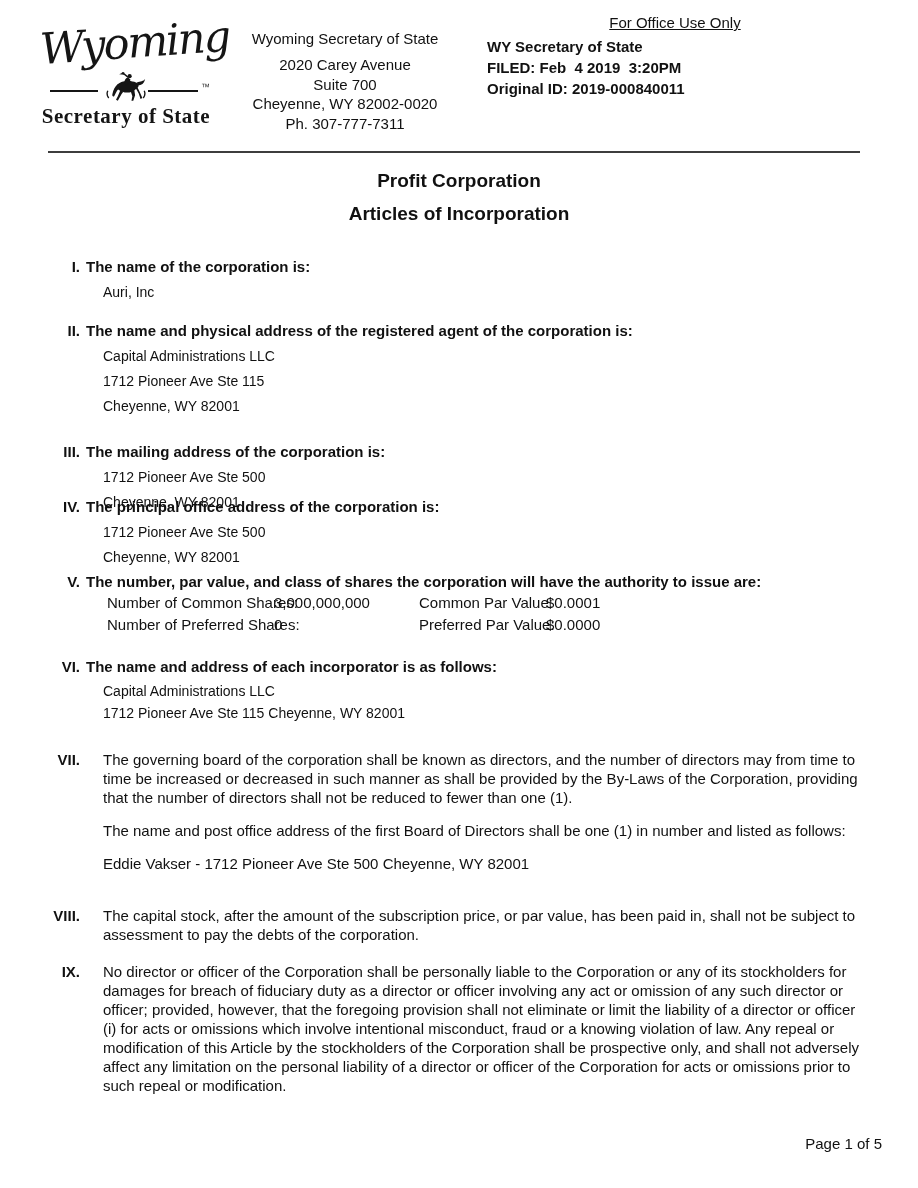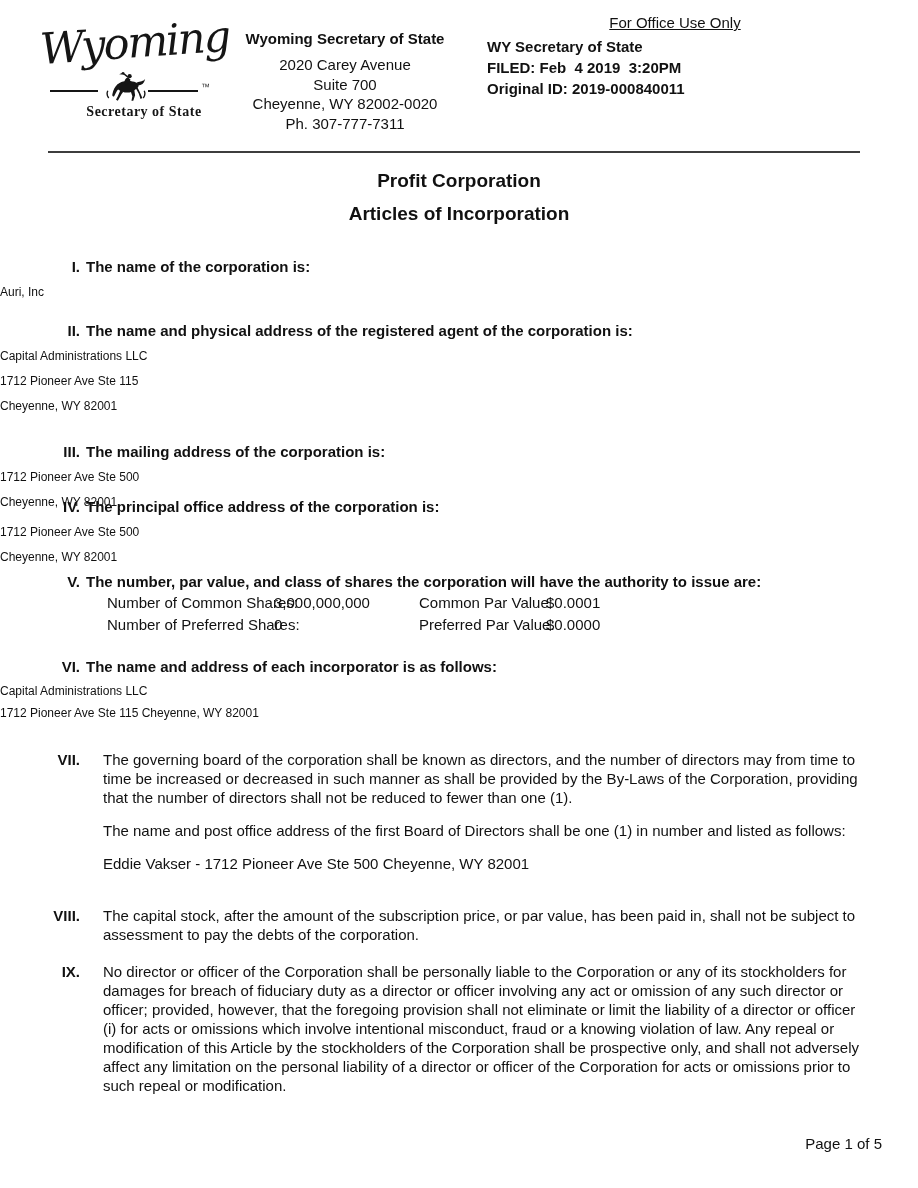--- a/index.html
+++ b/index.html
@@ -45,35 +45,35 @@
     transform: translateX(-50%);
   }
   .logo-tm {
     position: absolute;
     right: 2px; top: 58px;
     font-size: 9px;
     color: #333;
   }
   .logo-caption {
     position: absolute;
-    left: 18px; top: 80px; width: 100%;
+    left: 0; top: 80px; width: 100%;
     text-align: center;
     font-family: "Liberation Serif", serif;
     font-weight: bold;
-    font-size: 14px;
+    font-size: 21px;
     letter-spacing: 0.5px;
     color: #151515;
   }
 
   .header-center {
     position: absolute;
     left: 229px; top: 29px; width: 232px;
     text-align: center;
   }
-  .hc-title { font-weight: bold; font-size: 15px; line-height: 20px; margin-bottom: 6px; }
+  .hc-title { font-weight: normal; font-size: 15px; line-height: 20px; margin-bottom: 6px; }
   .hc-line  { font-size: 15px; line-height: 19.5px; }
 
   .header-right {
     position: absolute;
     left: 487px; top: 13px; width: 376px;
   }
   .hr-use  {
     font-size: 15px; line-height: 20px;
     text-decoration: underline;
     text-align: center;
@@ -109,22 +109,22 @@
     text-align: right;
     font-weight: bold;
     font-size: 15px; line-height: 19px;
   }
   .sec-heading {
     margin-left: 86px; margin-right: 40px;
     font-weight: bold;
     font-size: 15px; line-height: 19px;
   }
   .sec-lines {
-    margin-top: 4px;
-    font-size: 12px; line-height: 25px;
+    margin-left: 103px; margin-top: 4px;
+    font-size: 14px; line-height: 25px;
   }
   .sec-body {
     margin-left: 103px;
     width: 757px;
     font-size: 15px; line-height: 19px;
   }
   .para { margin: 0 0 14px 0; }
 
   
   .shares { margin-left: 107px; margin-top: 1px; font-size: 15px; line-height: 22px; }

